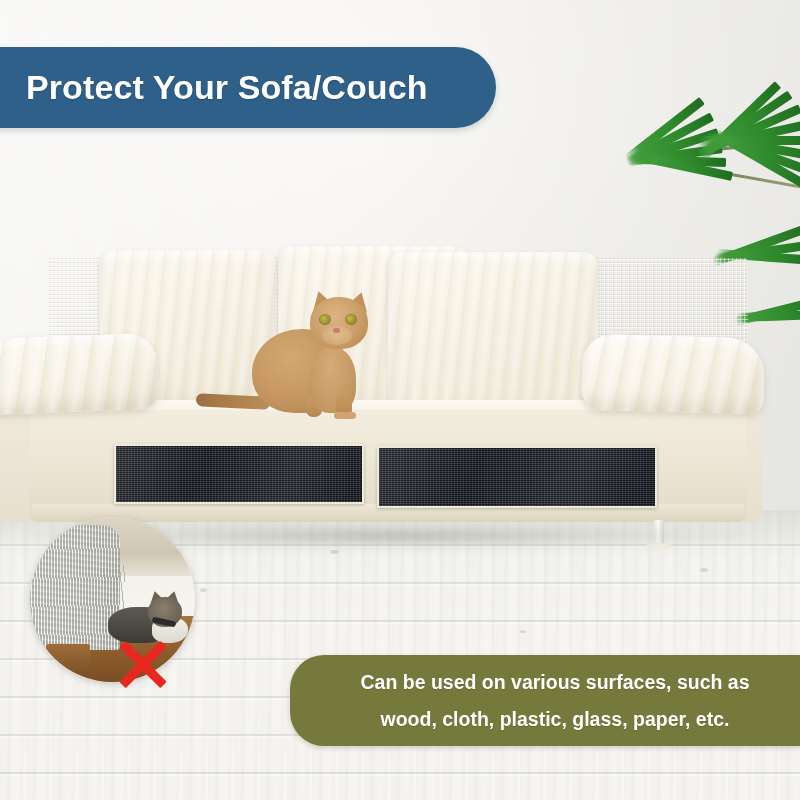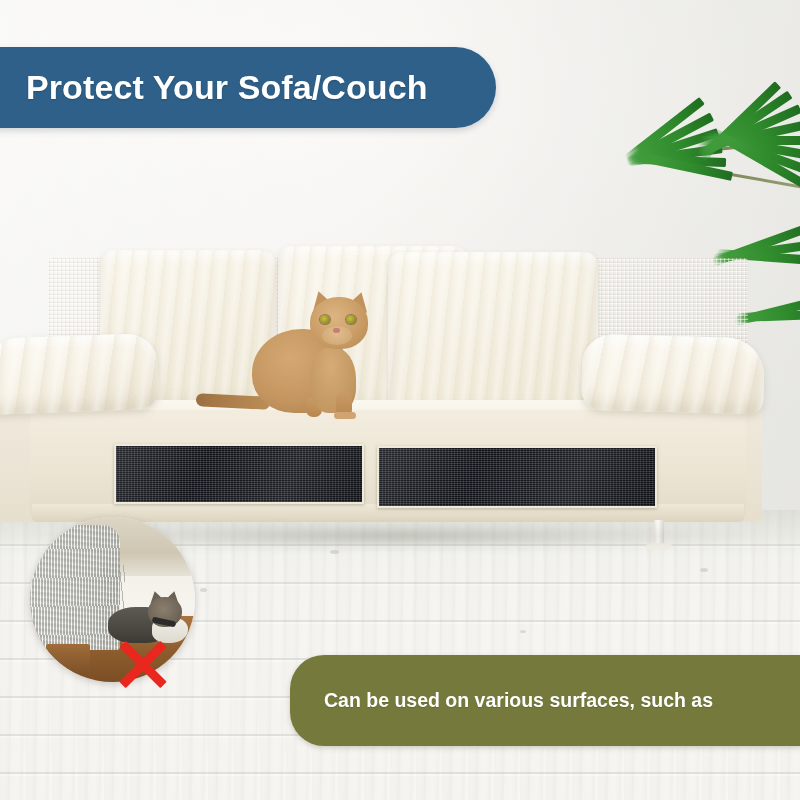--- a/index.html
+++ b/index.html
@@ -339,20 +339,21 @@
     padding-left:34px; padding-right:16px;
     box-shadow:0 2px 5px rgba(90,92,60,0.25);
   }
   .caption-line {
     color:#ffffff;
     font-size:19.5px;
     font-weight:bold;
     line-height:37px;
     white-space:nowrap;
     text-shadow:0 1px 1px rgba(0,0,0,0.15);
+    text-align:center;
   }
 </style>
 </head>
 <body>
 
 <div class="stage">
 
   <div class="wall"></div>
   <div class="wall-shade"></div>
 
@@ -457,15 +458,16 @@
     <span></span>
     <span></span>
   </div>
 
   <div class="banner">
     <div class="banner-text">Protect Your Sofa/Couch</div>
   </div>
 
   <div class="caption">
     <div class="caption-line">Can be used on various surfaces, such as</div>
+    <div class="caption-line">wood, cloth, plastic, glass, paper, etc.</div>
   </div>
 
 </div>
 
 </body></html>

